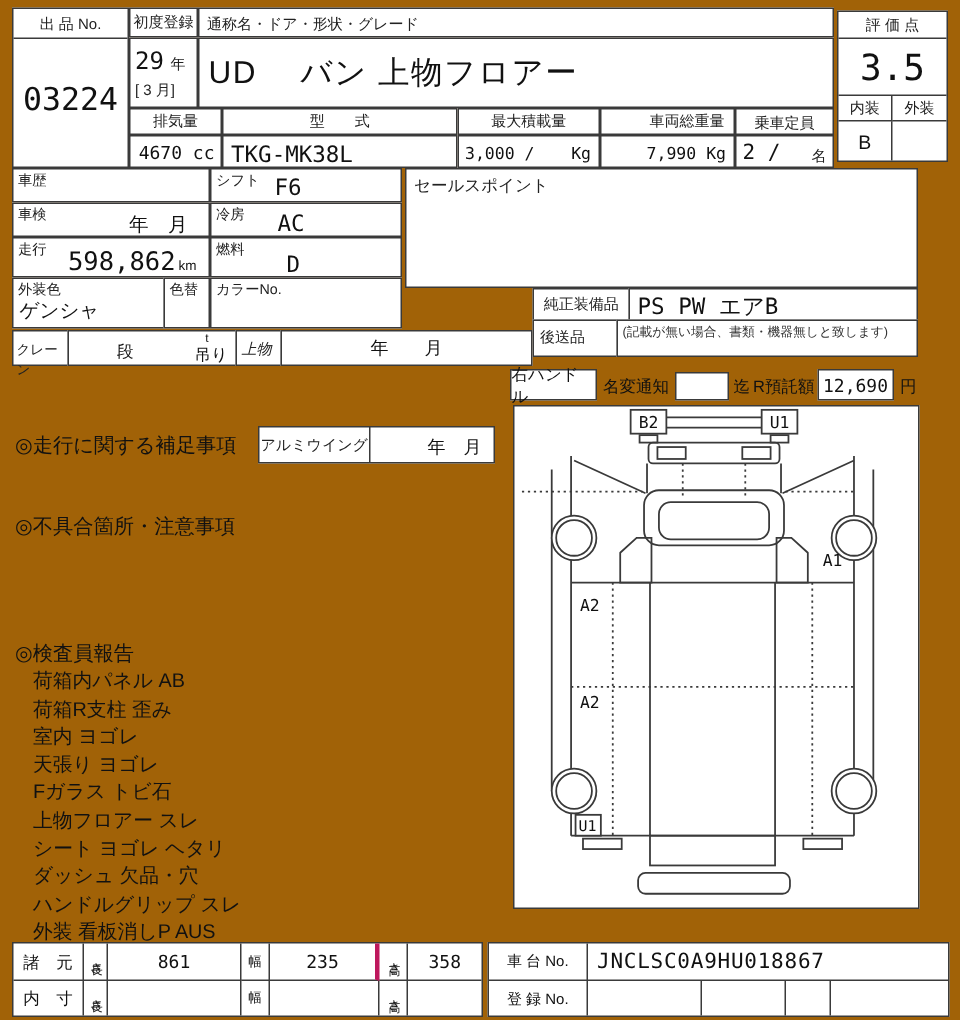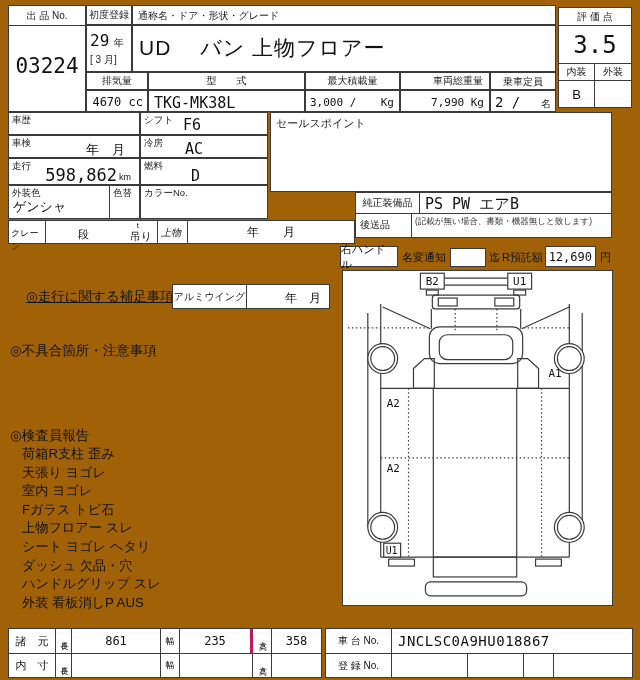--- a/index.html
+++ b/index.html
@@ -229,35 +229,36 @@
         <text x="90" y="14" text-anchor="middle">B2</text>
         <text x="178" y="14" text-anchor="middle">U1</text>
         <text x="207" y="107">A1</text>
         <text x="44" y="137">A2</text>
         <text x="44" y="202">A2</text>
         <text x="49" y="285" text-anchor="middle" font-size="10">U1</text>
       </g>
     </svg>
   </div>
 
-  <div class="nob" style="left:26px;top:288px;font-size:13.5px;text-decoration:underline;">◎走行に関する補足事項</div>
+  <div class="nob" style="left:10px;top:288px;font-size:13.5px;">◎走行に関する補足事項</div>
   <div class="cell ctr" style="left:172px;top:284px;width:75px;height:25px;">
     <span class="lbl">アルミウイング</span>
   </div>
   <div class="cell" style="left:246px;top:284px;width:84px;height:25px;">
     <span style="position:absolute;right:8px;top:5px;font-size:12px;">年　月</span>
   </div>
 
   <div class="nob" style="left:10px;top:342px;font-size:13.5px;">◎不具合箇所・注意事項</div>
 
   <div class="nob" style="left:10px;top:427px;font-size:13.5px;">◎検査員報告</div>
   <div class="nob" style="left:22px;top:445px;">
+    <div class="item">荷箱内パネル AB</div>
     <div class="item">荷箱R支柱 歪み</div>
+    <div class="item">室内 ヨゴレ</div>
     <div class="item">天張り ヨゴレ</div>
-    <div class="item">室内 ヨゴレ</div>
     <div class="item">Fガラス トビ石</div>
     <div class="item">上物フロアー スレ</div>
     <div class="item">シート ヨゴレ ヘタリ</div>
     <div class="item">ダッシュ 欠品・穴</div>
     <div class="item">ハンドルグリップ スレ</div>
     <div class="item">外装 看板消しP AUS</div>
   </div>
 
   <div class="cell" style="left:8px;top:628px;width:314px;height:50px;">
     <div class="nob ctr" style="left:0;top:0;width:47px;height:25px;border-right:1px solid #3a3a3a;border-bottom:1px solid #3a3a3a;font-size:11px;">諸　元</div>

